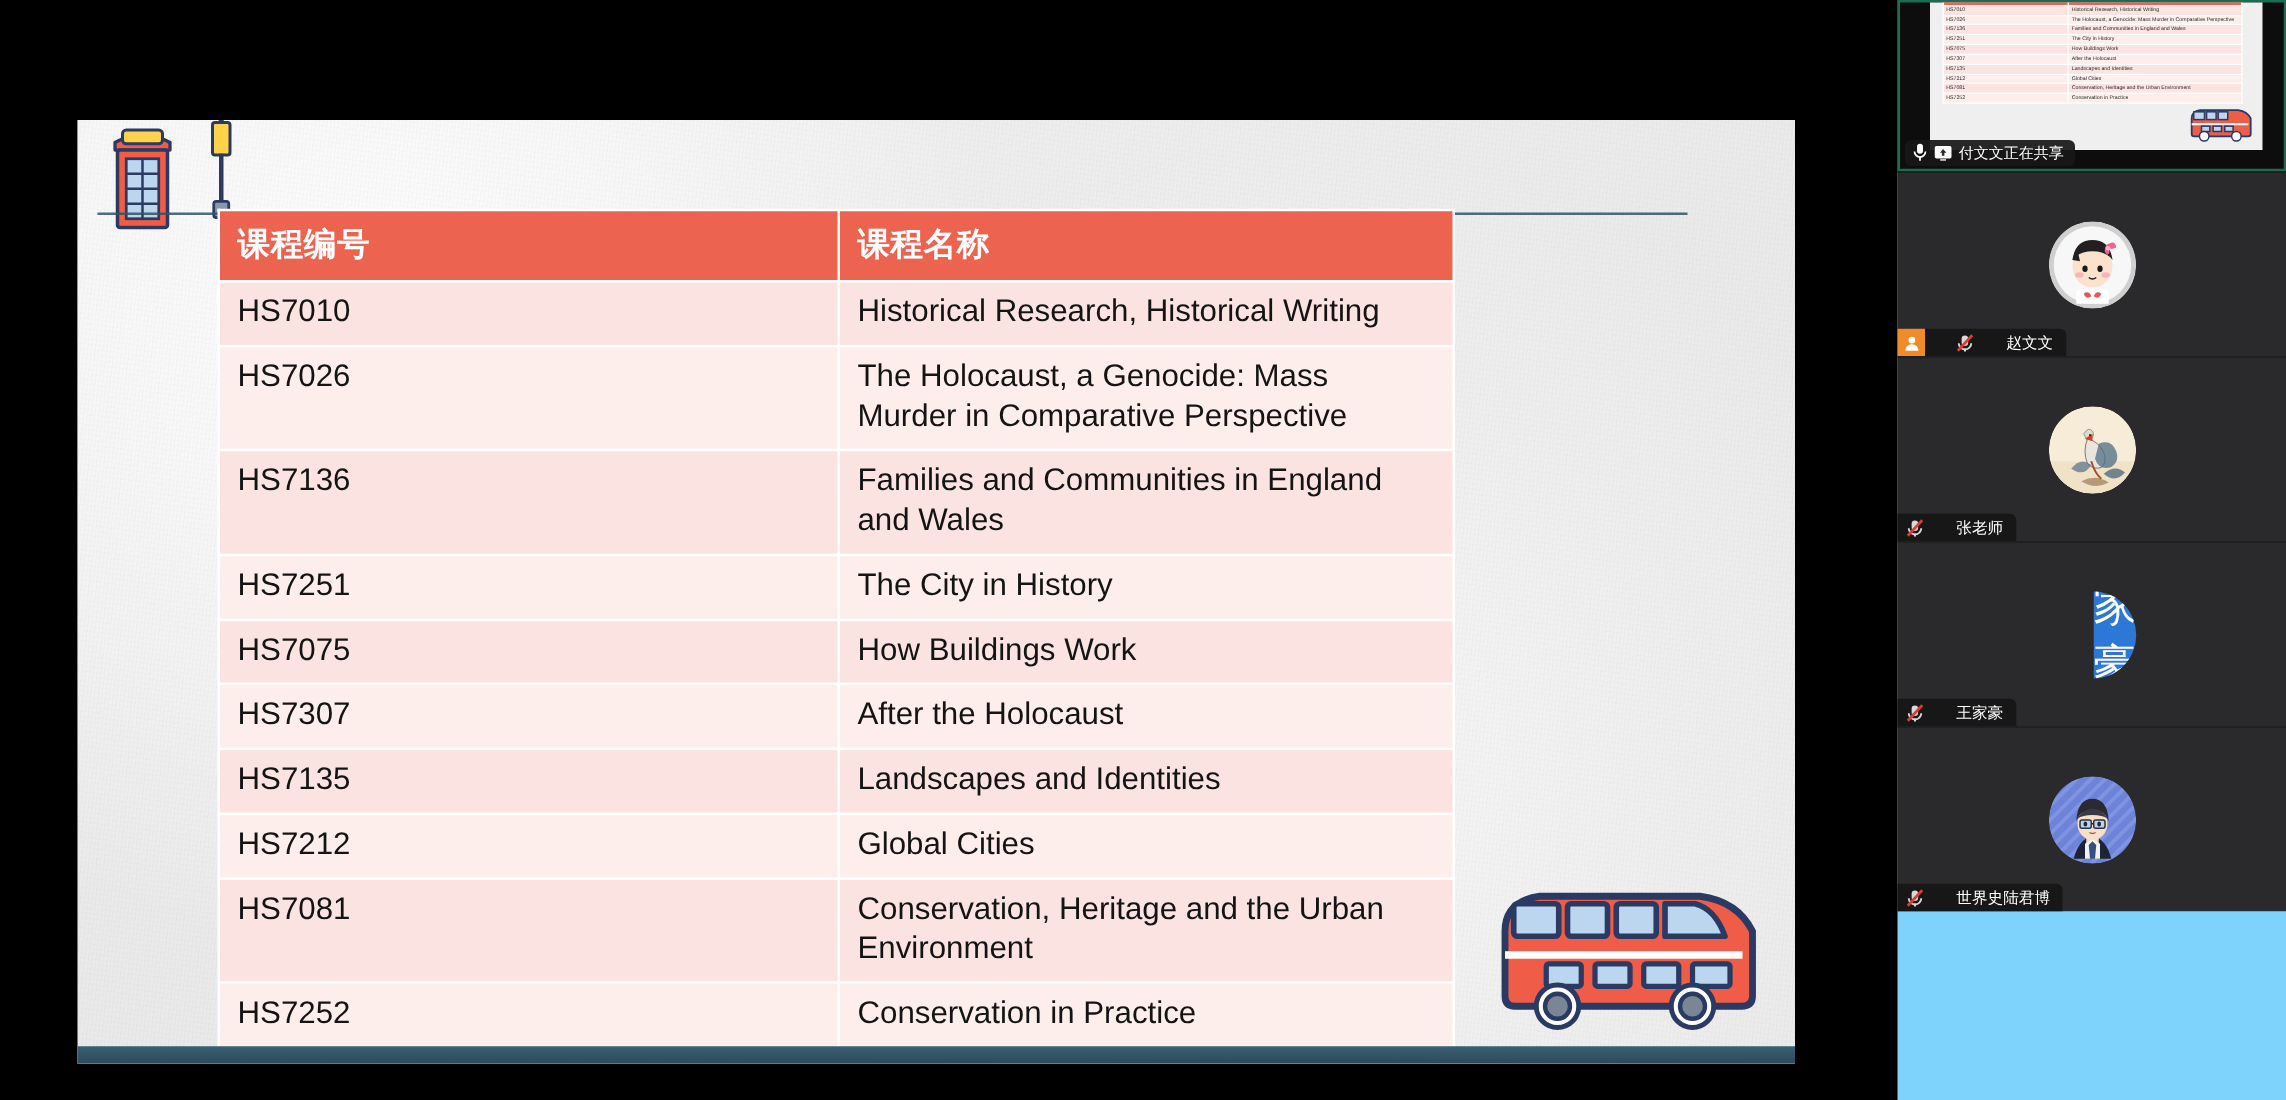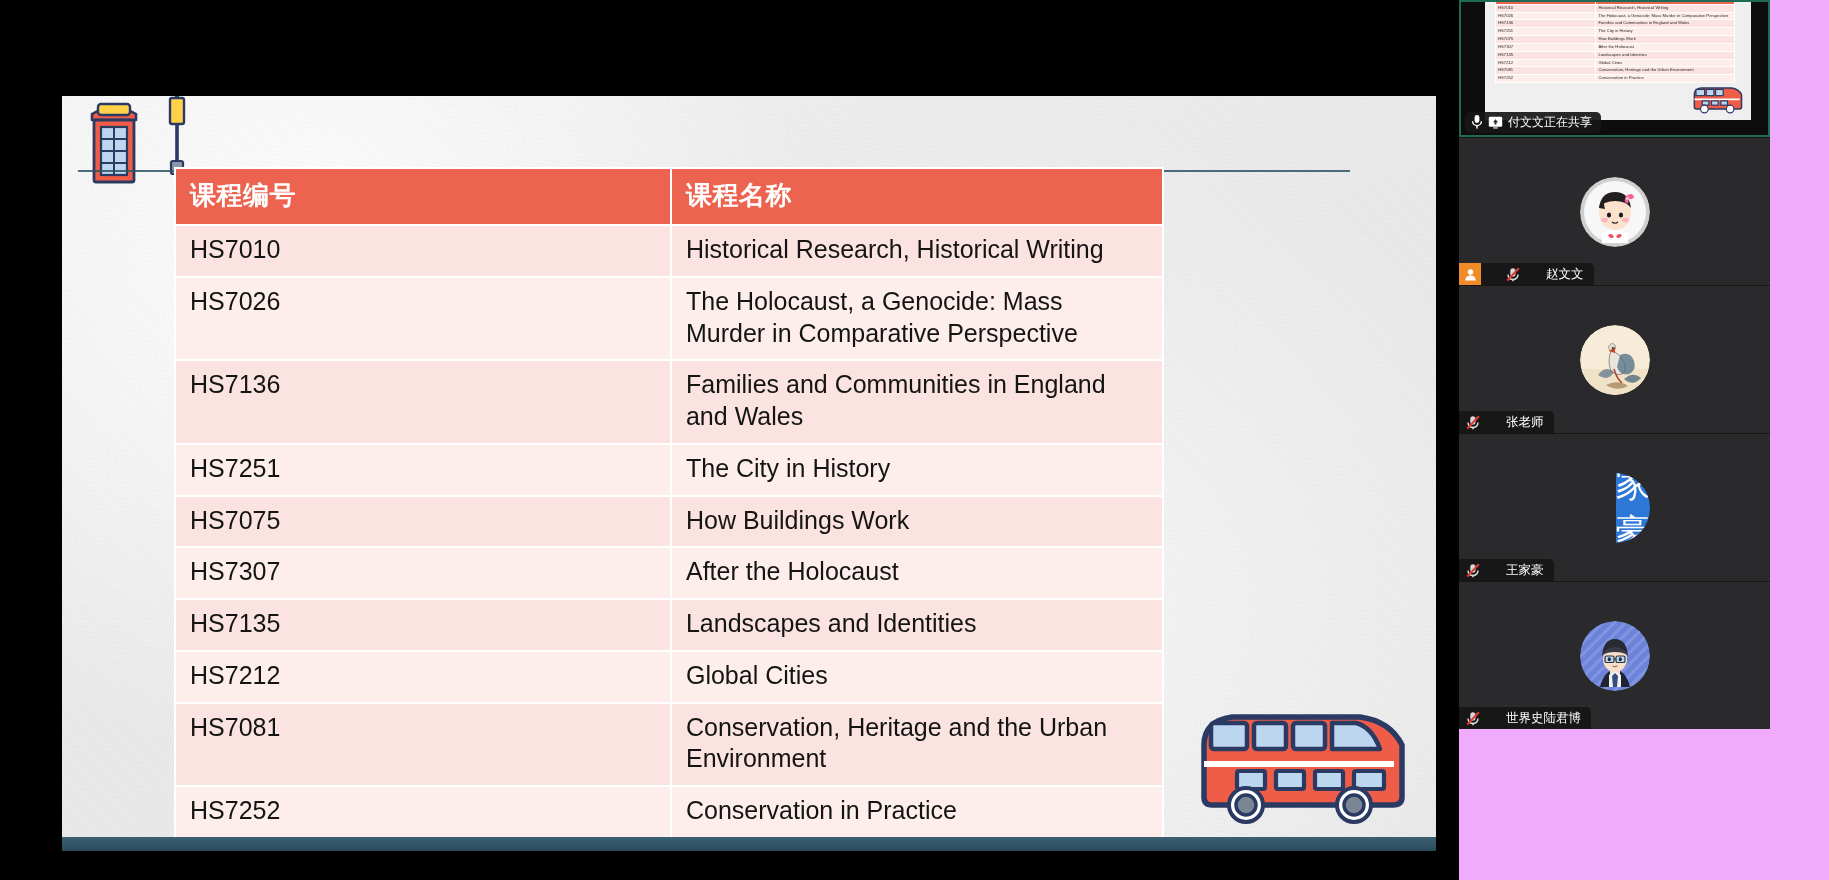--- a/index.html
+++ b/index.html
@@ -121,23 +121,23 @@
   }
 
   .row-odd  td { background: #fae3e0; }
   .row-even td { background: #fdeeeb; }
 
   
   .sidebar {
     position: absolute;
     right: 0;
     top: 0;
-    width: 370px;
+    width: 311px;
     height: 880px;
-    background: #f0abfc;
+    background: #7dd3fc;
   }
 
   
   .share-thumb {
     position: relative;
     width: 311px;
     height: 137px;
     background: #0d0d0d;
     border: 2px solid #1d6b52;
     overflow: hidden;

